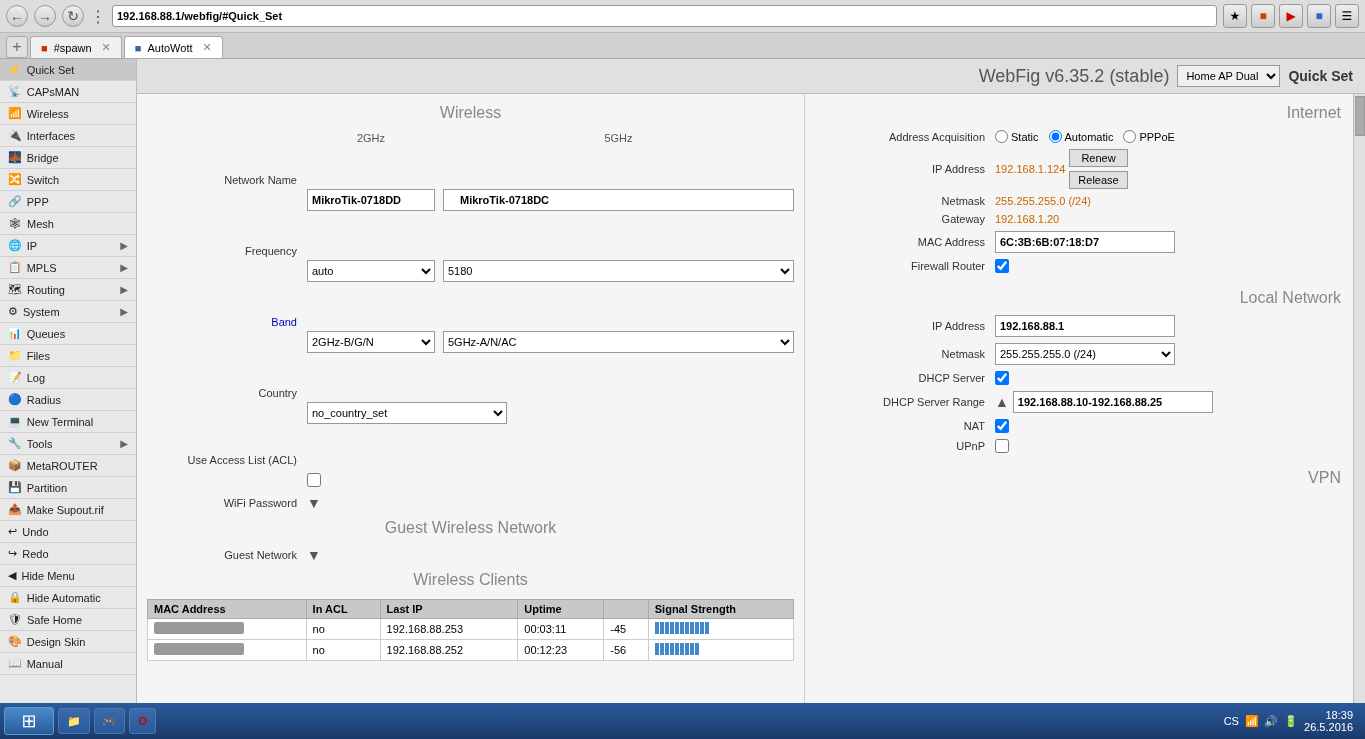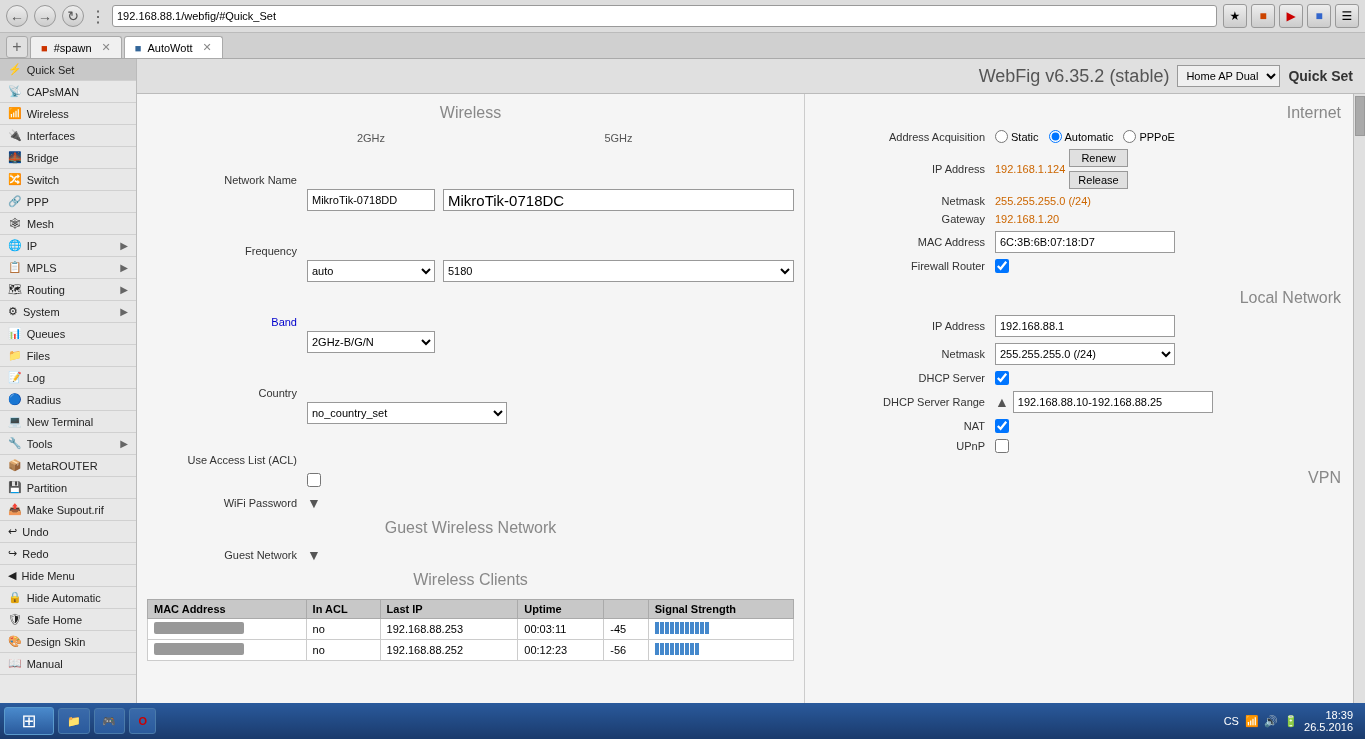--- a/index.html
+++ b/index.html
@@ -39,21 +39,21 @@
 
     .section-title { text-align: center; font-size: 16px; color: #888; margin-bottom: 10px; }
 
     
     .form-row { display: flex; align-items: center; margin-bottom: 8px; }
     .form-label { width: 160px; text-align: right; padding-right: 10px; font-size: 11px; color: #333; flex-shrink: 0; }
     .form-label.blue { color: #0000cc; }
     .form-fields { display: flex; gap: 8px; flex: 1; margin-top: 41px; }
     .form-field-2ghz { width: 120px; }
 
-    input[type="text"] { height: 22px; border: 1px solid #999; background: white; padding: 0 4px; font-size: 11px; width: 100%; }
+    input[type="text"] { height: 22px; border: 1px solid #999; background: white; padding: 0 4px; font-size: 11px; width: 100%; font-weight: bold; }
     select { height: 22px; border: 1px solid #999; background: white; font-size: 11px; }
     input[type="checkbox"] { width: 14px; height: 14px; }
 
     .wps-btn { padding: 3px 10px; background: #e0e0e0; border: 1px solid #999; font-size: 11px; cursor: pointer; }
 
     
     .clients-table { width: 100%; border-collapse: collapse; font-size: 11px; }
     .clients-table th { background: #c8c8c8; border: 1px solid #aaa; padding: 3px 6px; text-align: left; font-weight: bold; }
     .clients-table td { border: 1px solid #ccc; padding: 3px 6px; background: white; }
 
@@ -256,21 +256,21 @@
 
         <div style="display:flex; margin-left:160px; gap:8px; margin-bottom:4px;">
           <div style="width:128px; text-align:center; font-size:11px; color:#555;">2GHz</div>
           <div style="flex:1; text-align:center; font-size:11px; color:#555;">5GHz</div>
         </div>
 
         <div class="form-row">
           <div class="form-label">Network Name</div>
           <div class="form-fields">
             <input type="text" class="form-field-2ghz" style="width: 128px;" value="MikroTik-0718DD">
-            <input type="text" style="flex: 1 1 0%; height: 22px; border: 1px solid rgb(153, 153, 153); padding: 0px 4px; font-size: 15px;" value="MikroTik-0718DC">
+            <input type="text" style="flex: 1 1 0%; height: 22px; border: 1px solid rgb(153, 153, 153); padding: 0px 16px; font-size: 11px;" value="MikroTik-0718DC">
           </div>
         </div>
 
         <div class="form-row">
           <div class="form-label">Frequency</div>
           <div class="form-fields">
             <select style="width:128px; height:22px; font-size:11px; border:1px solid #999;">
               <option>auto</option>
             </select>
             <div style="display:flex; flex:1; gap:0;">
@@ -279,20 +279,23 @@
               </select>
             </div>
           </div>
         </div>
 
         <div class="form-row">
           <div class="form-label blue" style="color:#0000cc;">Band</div>
           <div class="form-fields">
             <select style="width:128px; height:22px; font-size:11px; border:1px solid #999;">
               <option>2GHz-B/G/N</option>
+            </select>
+            <select style="flex:1; height:22px; font-size:11px; border:1px solid #999;">
+              <option>5GHz-A/N/AC</option>
             </select>
           </div>
         </div>
 
         <div class="form-row">
           <div class="form-label">Country</div>
           <div class="form-fields">
             <select style="width:200px; height:22px; font-size:11px; border:1px solid #999;">
               <option>no_country_set</option>
             </select>

